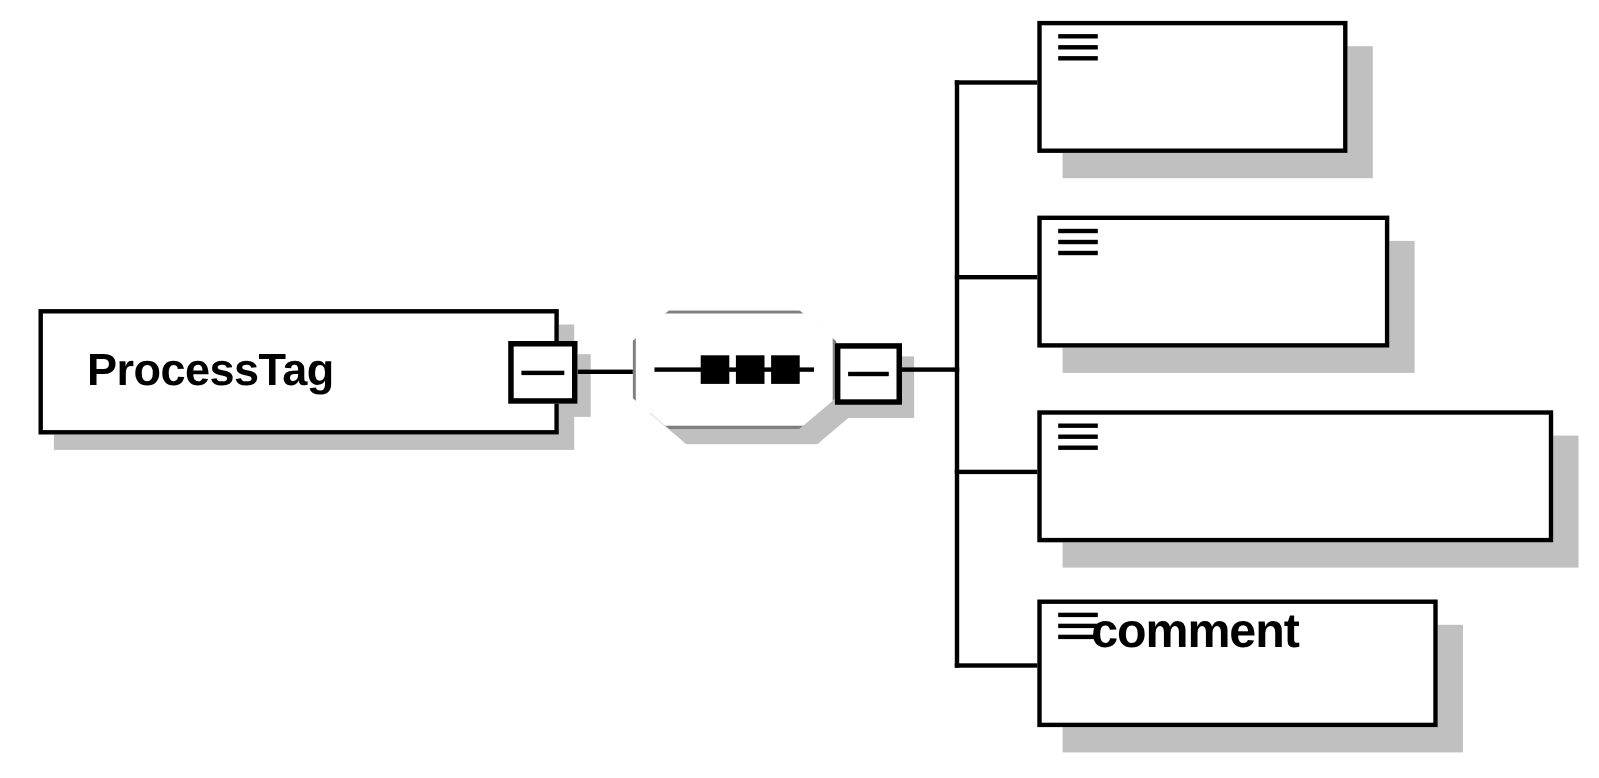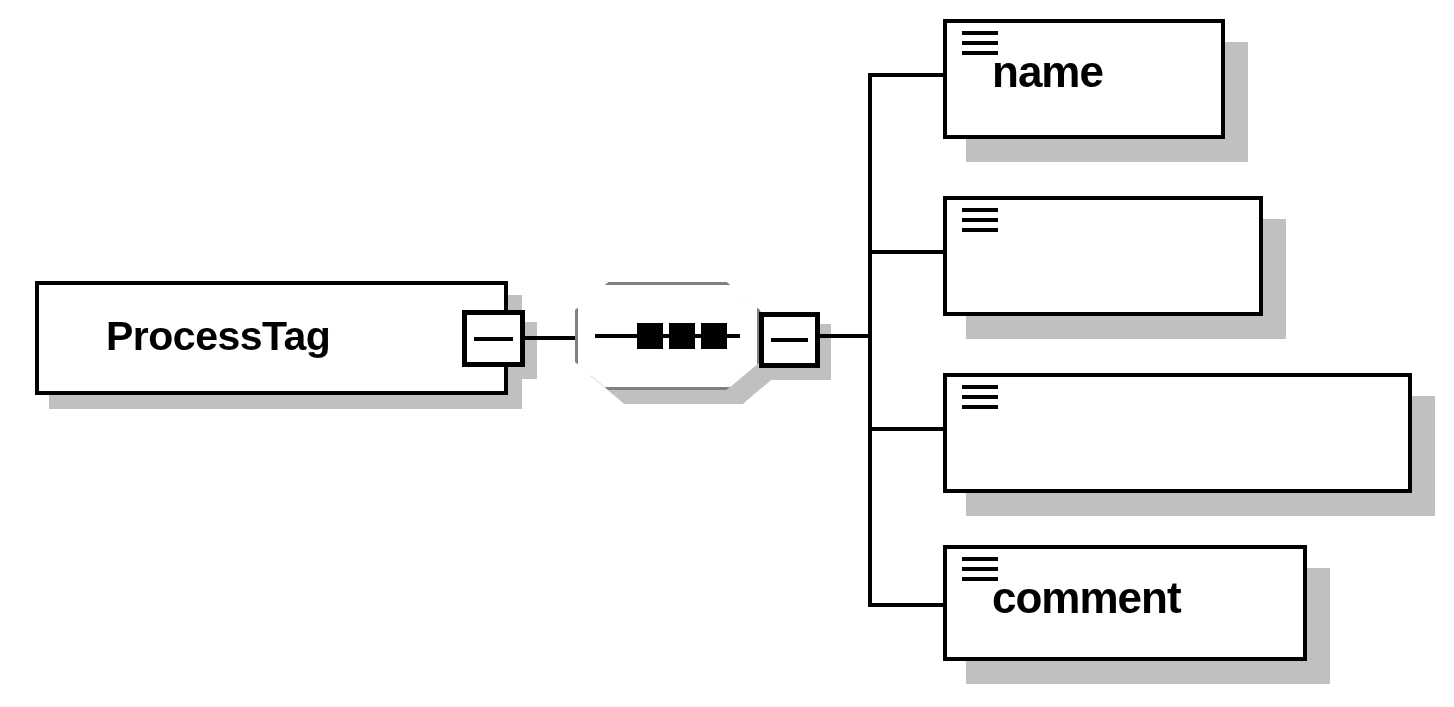--- a/index.html
+++ b/index.html
@@ -39,21 +39,20 @@
     z-index: 6;
   }
 
   
   .root-node {
     border-width: 4px;
   }
   .root-label {
     font-size: 41px;
     letter-spacing: -0.5px;
-    margin-left: 27px;
   }
 
   
   .child-label {
     font-size: 44px;
     letter-spacing: -1px;
   }
 
   
   .type-icon {
@@ -191,21 +190,20 @@
   <div class="line-h" style="left:868px; top:427px; width:79px;"></div>
   <div class="line-h" style="left:868px; top:603px; width:79px;"></div>
 
   <div class="node-shadow" style="left:966px; top:42px; width:282px; height:120px;"></div>
   <div class="node" style="left:943px; top:19px; width:282px; height:120px;"></div>
   <span class="type-icon" style="left:962px; top:31px;">
     <i></i>
       <i></i>
       <i></i>
   </span>
-  <div class="node-label child-label" style="left:992px; top:50px;">name</div>
 
   <div class="node-shadow" style="left:966px; top:219px; width:320px; height:120px;"></div>
   <div class="node" style="left:943px; top:196px; width:320px; height:120px;"></div>
   <span class="type-icon" style="left:962px; top:208px;">
     <i></i>
       <i></i>
       <i></i>
   </span>
 
   <div class="node-shadow" style="left:966px; top:396px; width:469px; height:120px;"></div>
@@ -216,15 +214,15 @@
       <i></i>
   </span>
 
   <div class="node-shadow" style="left:966px; top:568px; width:364px; height:116px;"></div>
   <div class="node" style="left:943px; top:545px; width:364px; height:116px;"></div>
   <span class="type-icon" style="left:962px; top:557px;">
     <i></i>
       <i></i>
       <i></i>
   </span>
-  <div class="node-label child-label" style="left:992px; top:576px;">comment</div>
+  <div class="node-label child-label" style="left:992px; top:552px;">comment</div>
 
 </div>
 
 </body></html>

